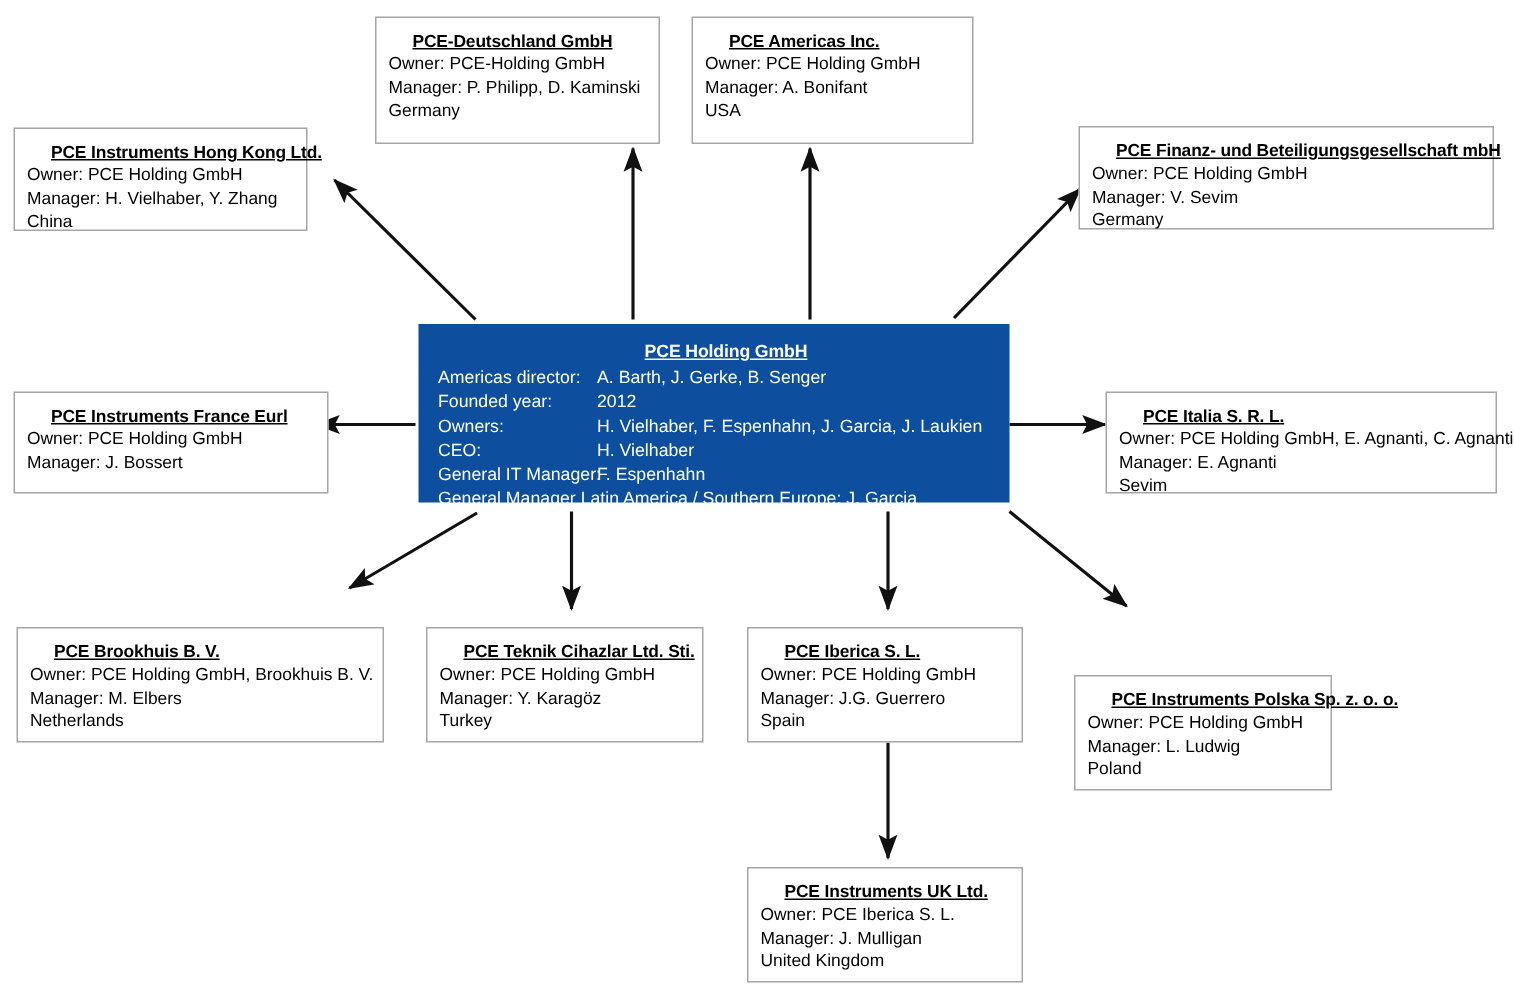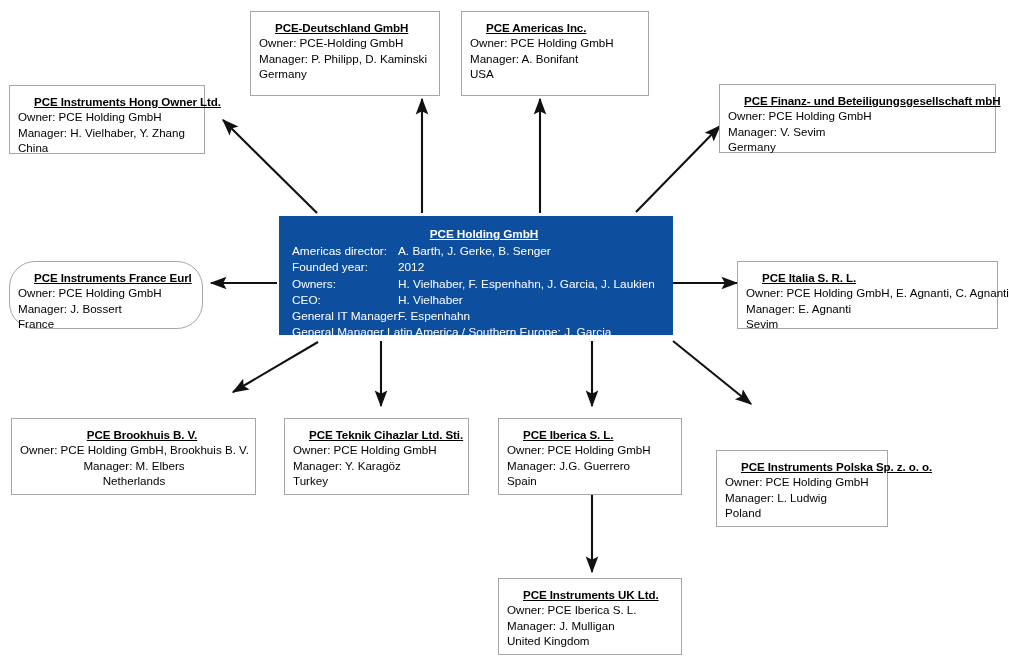--- a/index.html
+++ b/index.html
@@ -114,21 +114,21 @@
   </div>
 
   <div class="node" style="left:461px; top:11px; width:188px; height:85px;">
     <span class="title">PCE Americas Inc.</span>
     <span class="line">Owner: PCE Holding GmbH</span>
     <span class="line">Manager: A. Bonifant</span>
     <span class="line">USA</span>
   </div>
 
   <div class="node" style="left:9px; top:85px; width:196px; height:69px;">
-    <span class="title">PCE Instruments Hong Owner Ltd.</span>
+    <span class="title">PCE Instruments Hong Kong Ltd.</span>
     <span class="line">Owner: PCE Holding GmbH</span>
     <span class="line">Manager: H. Vielhaber,  Y. Zhang</span>
     <span class="line">China</span>
   </div>
 
   <div class="node" style="left:719px; top:84px; width:277px; height:69px;">
     <span class="title">PCE Finanz- und Beteiligungsgesellschaft mbH</span>
     <span class="line">Owner: PCE Holding GmbH</span>
     <span class="line">Manager: V. Sevim</span>
     <span class="line">Germany</span>
@@ -147,35 +147,34 @@
     </span>
     <span class="row">
       <span class="k">CEO:</span><span class="v">H. Vielhaber</span>
     </span>
     <span class="row">
       <span class="k">General IT Manager:</span><span class="v">F. Espenhahn</span>
     </span>
     <span class="row wide">General Manager Latin America / Southern Europe: J. Garcia</span>
   </div>
 
-  <div class="node" style="left:9px; top:261px; width:194px; height:68px;border-radius:26px;">
+  <div class="node" style="left:9px; top:261px; width:210px; height:68px;">
     <span class="title">PCE Instruments France Eurl</span>
     <span class="line">Owner: PCE Holding GmbH</span>
     <span class="line">Manager: J. Bossert</span>
-    <span class="line">France</span>
   </div>
 
   <div class="node" style="left:737px; top:261px; width:261px; height:68px;">
     <span class="title">PCE Italia S. R. L.</span>
     <span class="line">Owner: PCE Holding GmbH, E. Agnanti, C. Agnanti</span>
     <span class="line">Manager: E. Agnanti</span>
     <span class="line">Sevim</span>
   </div>
 
-  <div class="node" style="left:11px; top:418px; width:245px; height:77px;text-align:center;">
+  <div class="node" style="left:11px; top:418px; width:245px; height:77px;">
     <span class="title">PCE Brookhuis B. V.</span>
     <span class="line">Owner: PCE Holding GmbH, Brookhuis B. V.</span>
     <span class="line">Manager: M. Elbers</span>
     <span class="line">Netherlands</span>
   </div>
 
   <div class="node" style="left:284px; top:418px; width:185px; height:77px;">
     <span class="title">PCE Teknik Cihazlar Ltd. Sti.</span>
     <span class="line">Owner: PCE Holding GmbH</span>
     <span class="line">Manager: Y. Karagöz</span>

